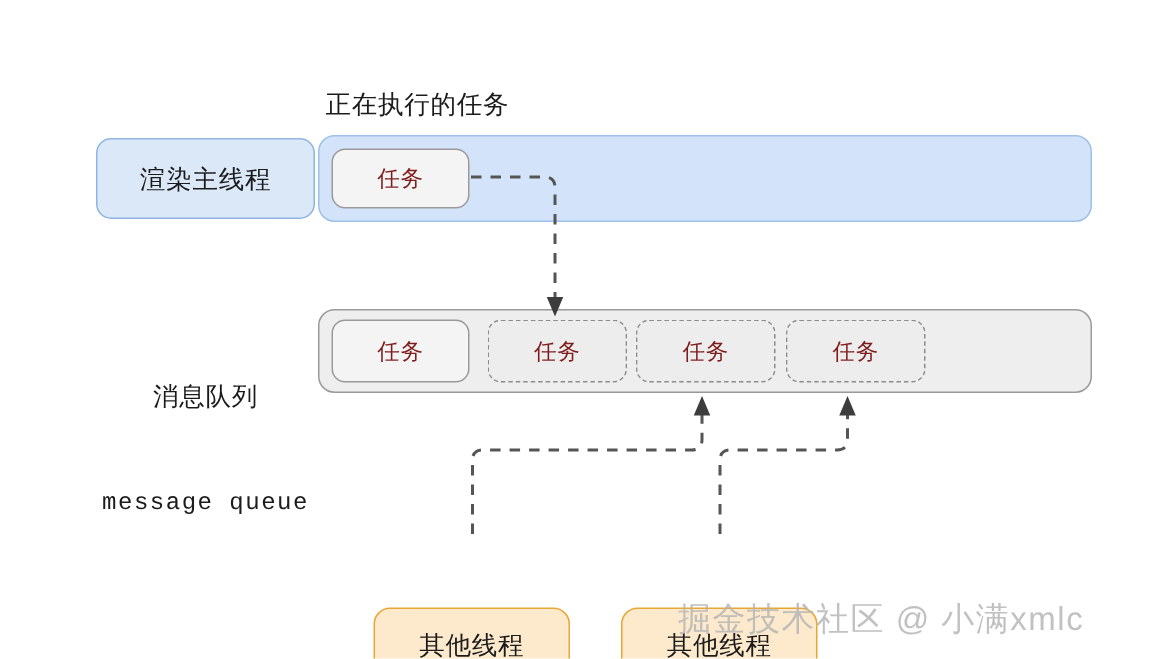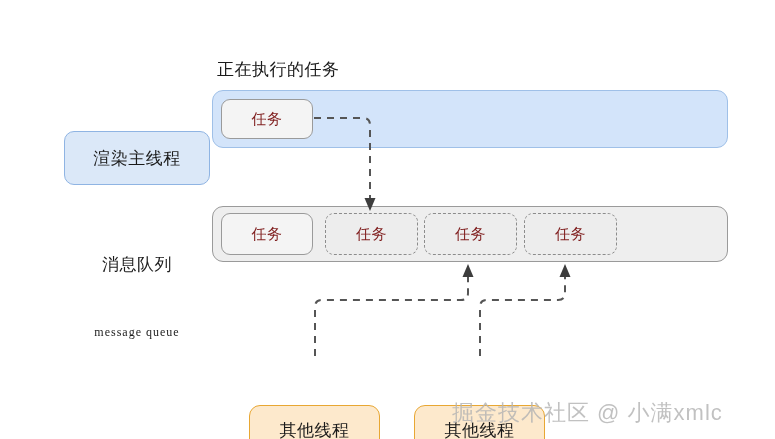--- a/index.html
+++ b/index.html
@@ -16,28 +16,28 @@
 
   
   .label{position:absolute;white-space:pre;color:#1b1b1b;}
   #executing-task-label{
     left:217px;top:58px;font-size:17px;letter-spacing:.5px;
   }
   #queue-label{
     left:62px;top:207px;width:150px;text-align:center;line-height:1.45;
   }
   #queue-label .cn{display:block;font-size:17px;letter-spacing:.5px;}
-  #queue-label .en{display:block;font-size:12px;letter-spacing:1px;
-    font-family:Liberation Serif, serif;text-align:center;}
+  #queue-label .en{display:block;font-size:16px;letter-spacing:1px;
+    font-family:Liberation Mono, monospace;text-align:center;}
 
   
   #render-main-thread{
     left:64px;top:92px;width:146px;height:54px;
     background:#dbe8f8;border:1.4px solid #8fb4e3;border-radius:10px;
-    font-size:17px;letter-spacing:.5px;margin-top:39px;
+    font-size:17px;letter-spacing:.5px;
   }
 
   
   #executing-lane{
     left:212px;top:90px;width:516px;height:58px;
     background:#d3e4fa;border:1.4px solid #9fc0e8;border-radius:11px;
   }
 
   
   #message-queue-lane{

